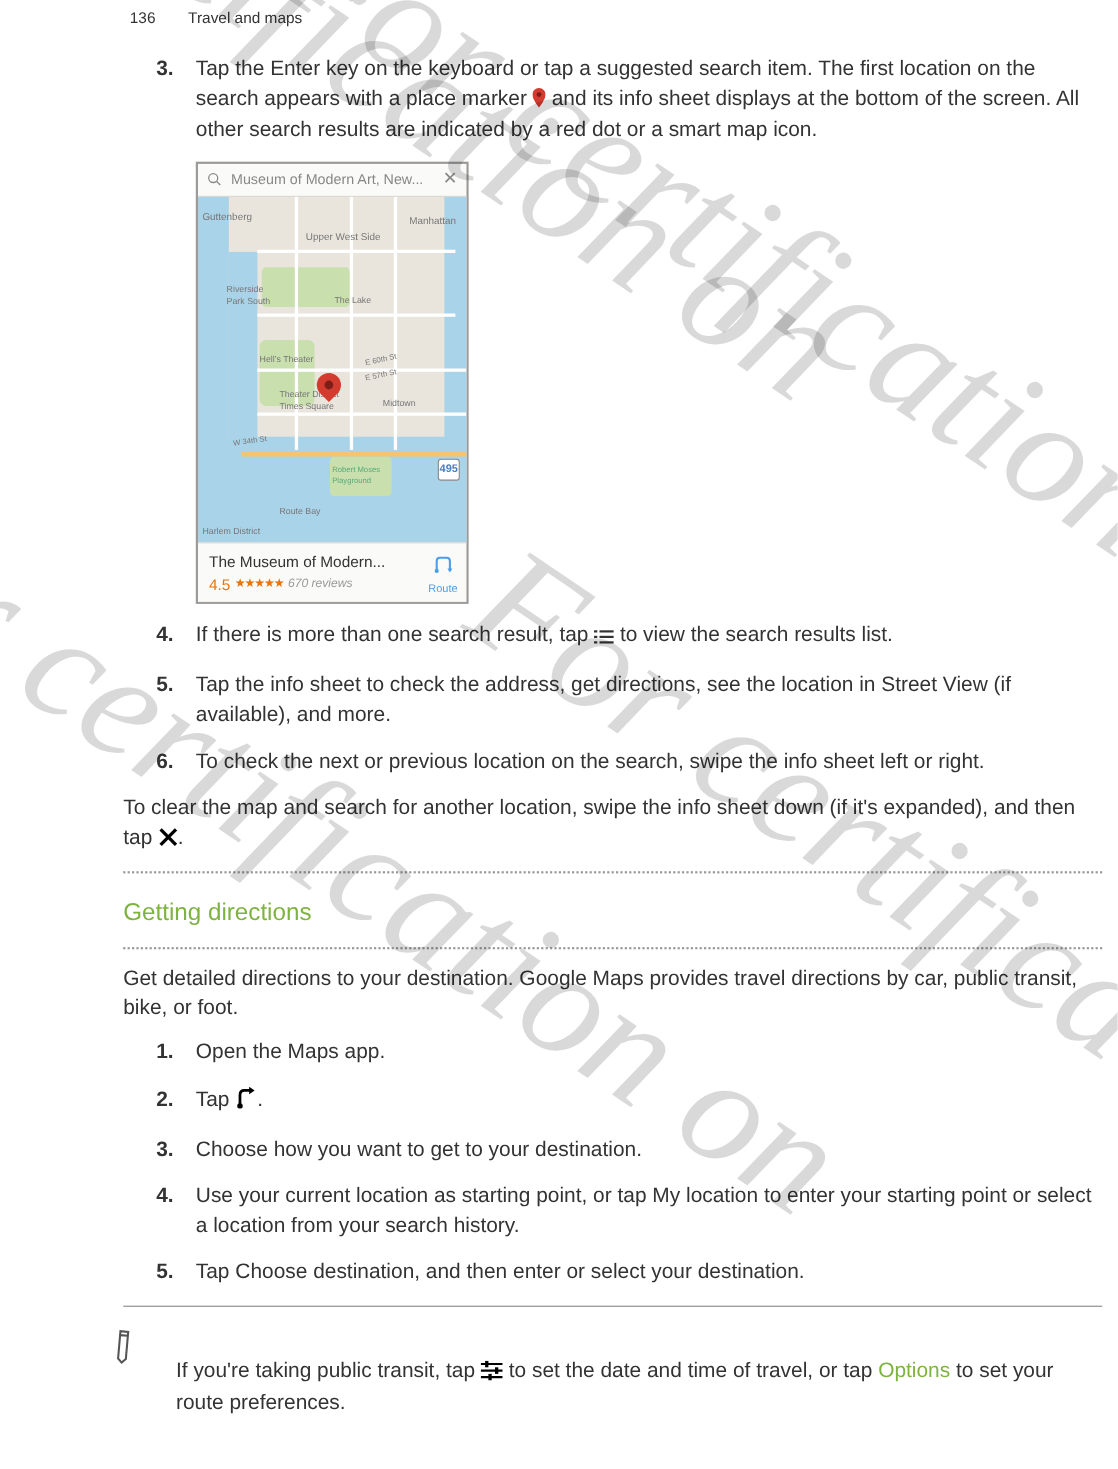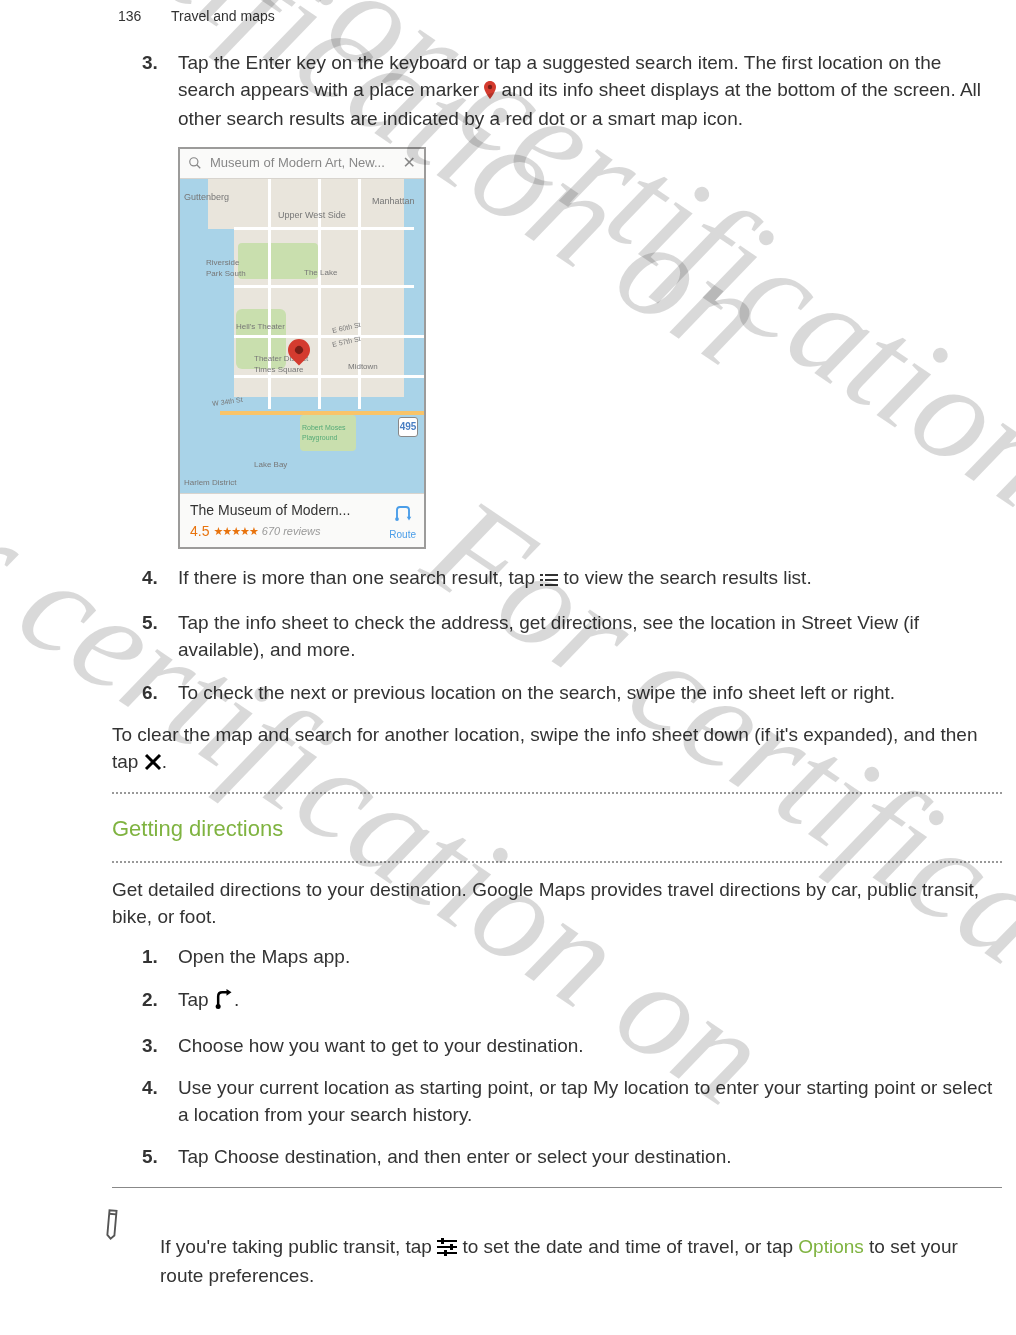--- a/index.html
+++ b/index.html
@@ -211,21 +211,21 @@
           <div class="label" style="left:192px;top:16px">Manhattan</div>
           <div class="label" style="left:26px;top:78px;font-size:8px;width:40px;white-space:normal">Riverside Park South</div>
           <div class="label" style="left:124px;top:88px;font-size:8px">The Lake</div>
           <div class="label" style="left:56px;top:142px;font-size:8px">Hell's Theater</div>
           <div class="label" style="left:74px;top:174px;font-size:8px;width:56px;white-space:normal">Theater District Times Square</div>
           <div class="label" style="left:168px;top:182px;font-size:8px">Midtown</div>
           <div class="label" style="left:152px;top:144px;font-size:7px;transform:rotate(-12deg)">E 60th St</div>
           <div class="label" style="left:152px;top:158px;font-size:7px;transform:rotate(-12deg)">E 57th St</div>
           <div class="label" style="left:32px;top:218px;font-size:7px;transform:rotate(-8deg)">W 34th St</div>
           <div class="label" style="left:122px;top:244px;font-size:7px;width:50px;white-space:normal;color:#5a7">Robert Moses Playground</div>
-          <div class="label" style="left:74px;top:280px;font-size:8px">Lake Bay</div>
+          <div class="label" style="left:74px;top:280px;font-size:8px">Route Bay</div>
           <div class="label" style="left:4px;top:298px;font-size:8px">Harlem District</div>
           <div style="position:absolute;right:6px;top:238px;width:20px;height:20px;background:#fff;border:1px solid #888;border-radius:3px;color:#4a7fc3;text-align:center;line-height:18px;font-size:10px;font-weight:bold">495</div>
           <div class="pin"></div>
         </div>
         <div class="info-sheet">
           <div class="info-title">The Museum of Modern...</div>
           <div class="info-rating">
             <span class="rating-num">4.5</span>
             <span class="stars">★★★★★</span>
             <span class="reviews">670 reviews</span>

